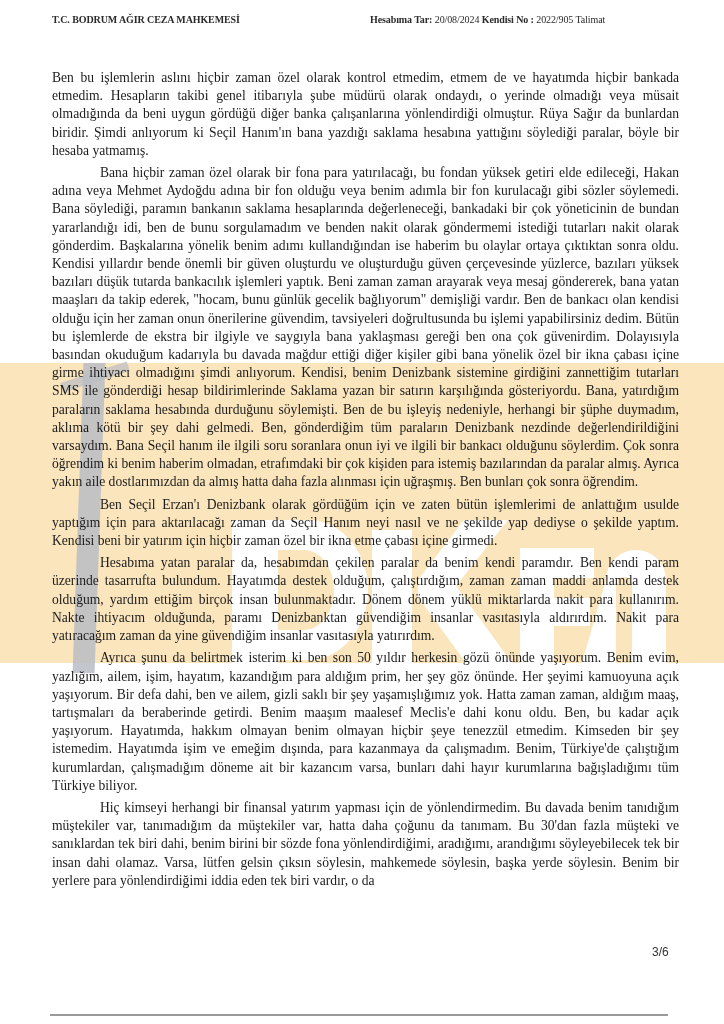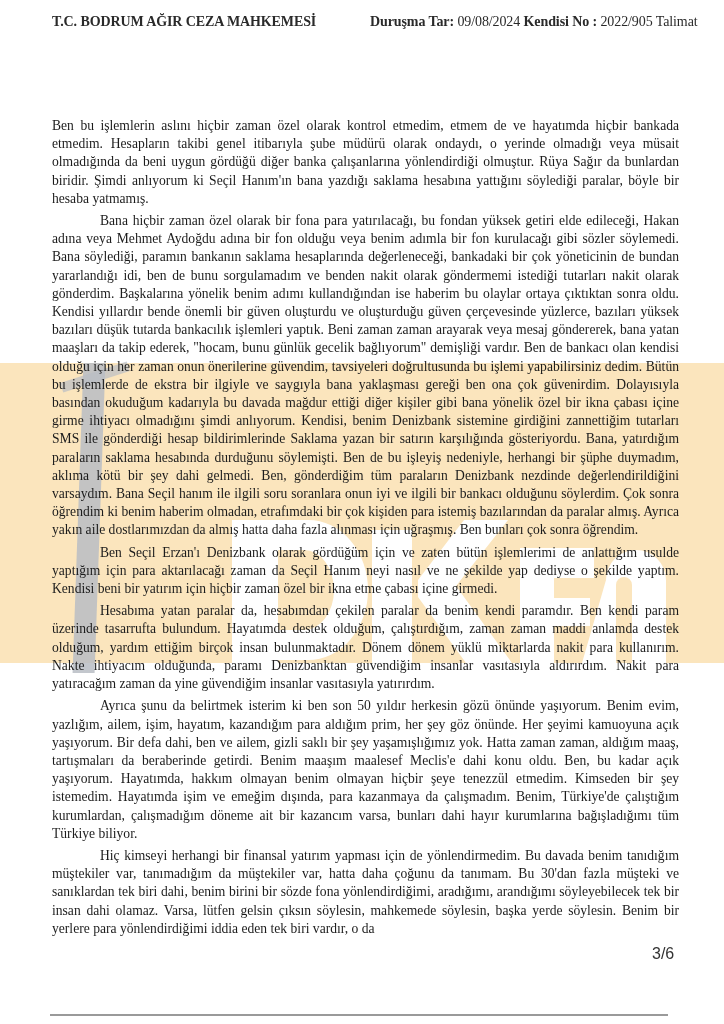--- a/index.html
+++ b/index.html
@@ -2,21 +2,21 @@
 <html><head>
 <meta charset="utf-8">
 <style>
   html, body { margin: 0; padding: 0; }
   body {
     width: 724px; height: 1024px; background: #ffffff; position: relative; overflow: hidden;
     font-family: "Liberation Serif", "DejaVu Serif", serif; color: #1c1c1c;
   }
   .header {
     position: absolute; top: 14px; left: 52px; right: 60px; height: 16px;
-    font-size: 14px; letter-spacing: -0.1px; color: #2a2a2a;
+    font-size: 10px; letter-spacing: -0.1px; color: #2a2a2a;
   }
   .header .court { position: absolute; left: 0; top: 0; font-weight: bold; }
   .header .meta { position: absolute; left: 318px; top: 0; white-space: nowrap; }
   .header b { font-weight: bold; }
 
   
   .wm-band {
     position: absolute; left: 0; top: 363px; width: 724px; height: 300px;
     background: #fbe5bd; z-index: 0;
   }
@@ -28,38 +28,38 @@
     position: absolute; left: 60px; top: 372px; width: 70px; height: 10px;
     background: #b9bdc4; z-index: 1; transform: rotate(-18deg); opacity: 0.7;
   }
   .wm-logo { position: absolute; z-index: 1; }
 
   .page-body {
     position: absolute; top: 69px; left: 52px; width: 627px; z-index: 2;
     font-size: 13.6px; line-height: 18.2px; text-align: justify;
   }
   .page-body p { margin: 0 0 4px 0; text-indent: 48px; }
-  .page-body p.first { text-indent: 0; margin-top: 48px; }
+  .page-body p.first { text-indent: 0; }
 
   .page-number {
     position: absolute; top: 945px; left: 652px; font-family: "Liberation Sans", sans-serif;
-    font-size: 16px; color: #333;
+    font-size: 12px; color: #333;
   }
   .footer-rule {
     position: absolute; top: 1014px; left: 50px; width: 618px; height: 2px; background: #9a9a9a;
   }
 </style>
 </head>
 <body>
 
 <div class="header">
   <span class="court">T.C. BODRUM AĞIR CEZA MAHKEMESİ</span>
   <span class="meta">
-    <b>Duruşma Tar:</b>
-    <span>09/08/2024</span>
+    <b>Hesabıma Tar:</b>
+    <span>20/08/2024</span>
     <b>Kendisi No :</b>
     <span>2022/905 Talimat</span>
   </span>
 </div>
 
 <div class="wm-band"></div>
 <div class="wm-stroke"></div>
 <div class="wm-stroke-tick"></div>
 <svg class="wm-logo" width="724" height="1024" style="left:0;top:0;">
 

